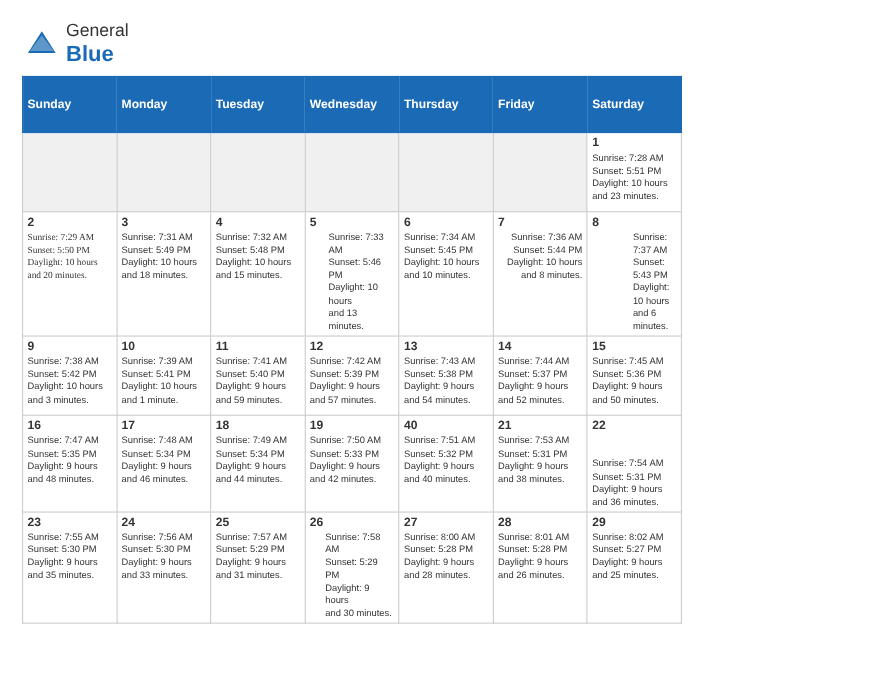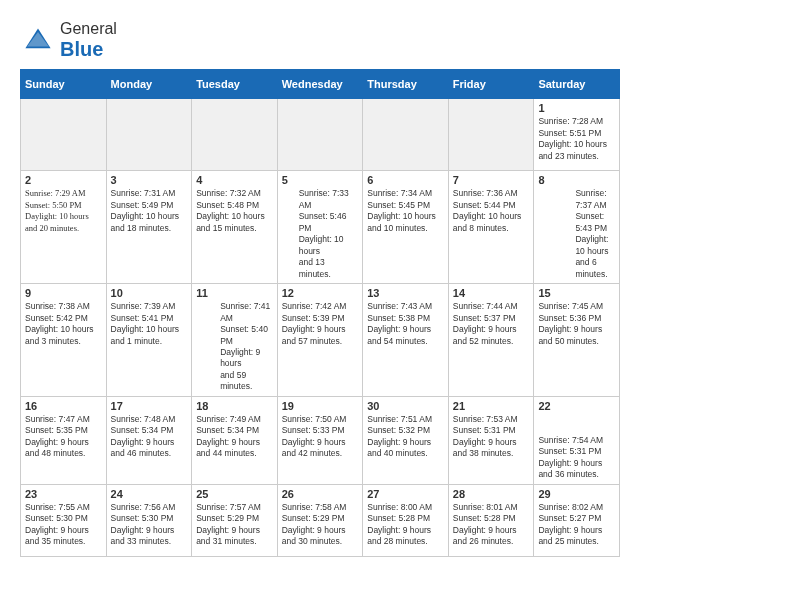--- a/index.html
+++ b/index.html
@@ -49,21 +49,21 @@
     .calendar-table {
       width: 100%;
       border-collapse: collapse;
       table-layout: fixed;
     }
     .calendar-table th {
       background: #1a6ab5;
       color: #fff;
       font-size: 11px;
       font-weight: bold;
-      padding: 8px 4px;
+      padding: 19px 4px;
       text-align: left;
       border: 1px solid #1a6ab5;
     }
     .calendar-table td {
       border: 1px solid #ccc;
       vertical-align: top;
       padding: 3px 4px;
       font-size: 9px;
       color: #333;
       background: #fff;
@@ -169,21 +169,21 @@
           </td>
           <td>
             <span class="day-number">6</span>
             <div class="day-info" style="white-space: pre-line;">Sunrise: 7:34 AM
 Sunset: 5:45 PM
 Daylight: 10 hours
 and 10 minutes.</div>
           </td>
           <td>
             <span class="day-number">7</span>
-            <div class="day-info" style="white-space: pre-line;">Sunrise: 7:36 AM
+            <div class="day-info" style="white-space: pre-line; text-align: right;">Sunrise: 7:36 AM
 Sunset: 5:44 PM
 Daylight: 10 hours
 and 8 minutes.</div>
           </td>
           <td>
             <span class="day-number">8</span>
             <div class="day-info" style="white-space: pre-line; margin-left: 37px;">Sunrise: 7:37 AM
 Sunset: 5:43 PM
 Daylight: 10 hours
 and 6 minutes.</div>
@@ -199,21 +199,21 @@
           </td>
           <td>
             <span class="day-number">10</span>
             <div class="day-info" style="white-space: pre-line;">Sunrise: 7:39 AM
 Sunset: 5:41 PM
 Daylight: 10 hours
 and 1 minute.</div>
           </td>
           <td>
             <span class="day-number">11</span>
-            <div class="day-info" style="white-space: pre-line; margin-left: 24px;">Sunrise: 7:41 AM
+            <div class="day-info" style="white-space: pre-line;">Sunrise: 7:41 AM
 Sunset: 5:40 PM
 Daylight: 9 hours
 and 59 minutes.</div>
           </td>
           <td>
             <span class="day-number">12</span>
             <div class="day-info" style="white-space: pre-line;">Sunrise: 7:42 AM
 Sunset: 5:39 PM
 Daylight: 9 hours
 and 57 minutes.</div>
@@ -263,21 +263,21 @@
 and 44 minutes.</div>
           </td>
           <td>
             <span class="day-number">19</span>
             <div class="day-info" style="white-space: pre-line;">Sunrise: 7:50 AM
 Sunset: 5:33 PM
 Daylight: 9 hours
 and 42 minutes.</div>
           </td>
           <td>
-            <span class="day-number">30</span>
+            <span class="day-number">40</span>
             <div class="day-info" style="white-space: pre-line;">Sunrise: 7:51 AM
 Sunset: 5:32 PM
 Daylight: 9 hours
 and 40 minutes.</div>
           </td>
           <td>
             <span class="day-number">21</span>
             <div class="day-info" style="white-space: pre-line;">Sunrise: 7:53 AM
 Sunset: 5:31 PM
 Daylight: 9 hours
@@ -308,21 +308,21 @@
           </td>
           <td>
             <span class="day-number">25</span>
             <div class="day-info" style="white-space: pre-line;">Sunrise: 7:57 AM
 Sunset: 5:29 PM
 Daylight: 9 hours
 and 31 minutes.</div>
           </td>
           <td>
             <span class="day-number">26</span>
-            <div class="day-info" style="white-space: pre-line;">Sunrise: 7:58 AM
+            <div class="day-info" style="white-space: pre-line; margin-left: 14px;">Sunrise: 7:58 AM
 Sunset: 5:29 PM
 Daylight: 9 hours
 and 30 minutes.</div>
           </td>
           <td>
             <span class="day-number">27</span>
             <div class="day-info" style="white-space: pre-line;">Sunrise: 8:00 AM
 Sunset: 5:28 PM
 Daylight: 9 hours
 and 28 minutes.</div>

